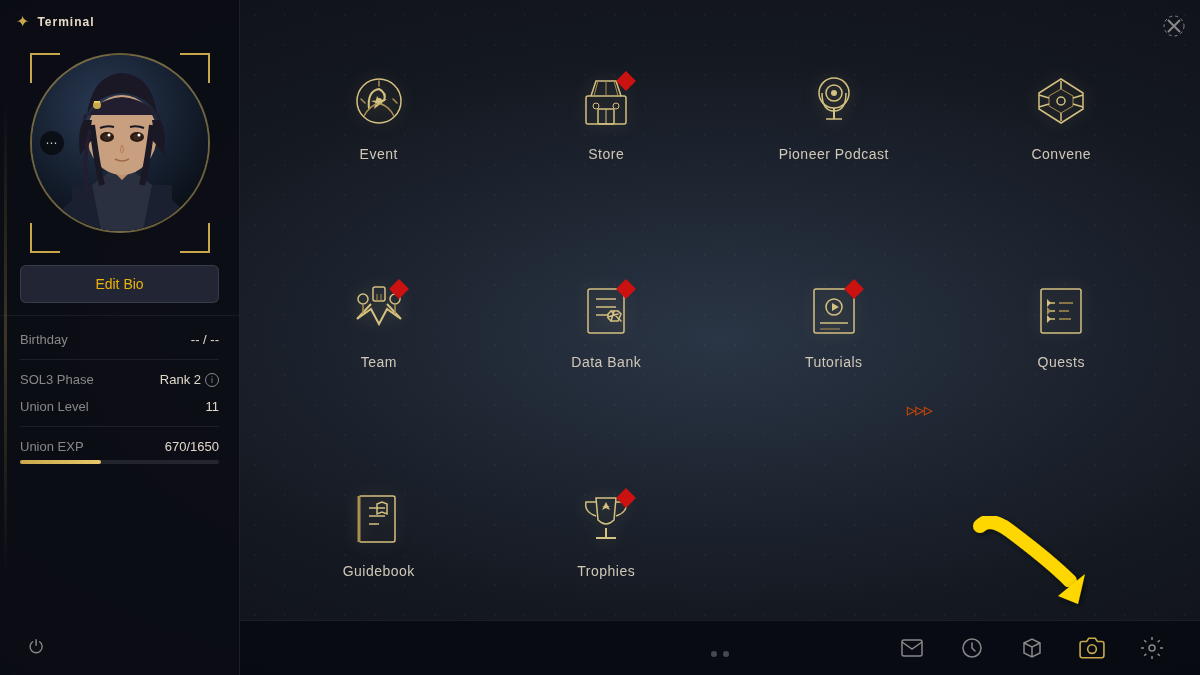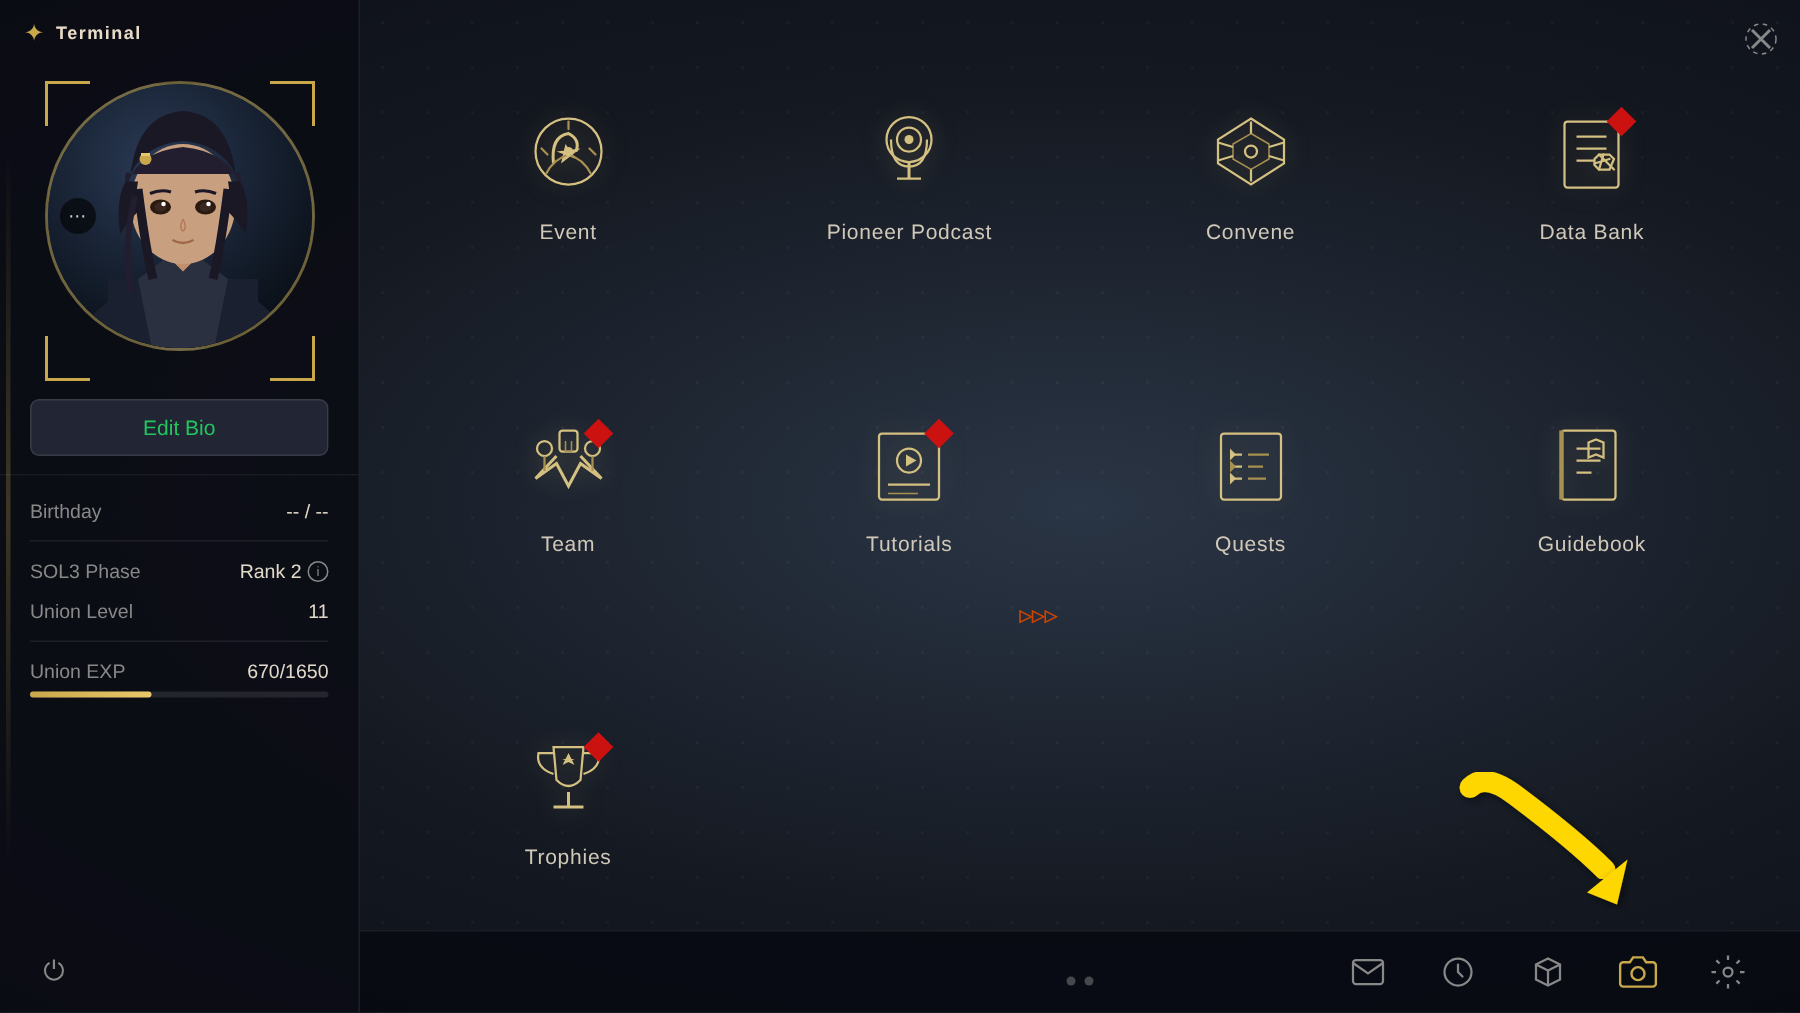--- a/index.html
+++ b/index.html
@@ -107,21 +107,21 @@
     .corner-deco.bl { bottom: 0; left: 0; border-bottom: 2px solid #c8a84b; border-left: 2px solid #c8a84b; }
     .corner-deco.br { bottom: 0; right: 0; border-bottom: 2px solid #c8a84b; border-right: 2px solid #c8a84b; }
 
     
     .edit-bio-btn {
       margin: 12px 20px;
       padding: 10px 16px;
       background: rgba(40,45,60,0.8);
       border: 1px solid rgba(255,255,255,0.1);
       border-radius: 6px;
-      color: #22c55e;
+      color: #eab308;
       cursor: pointer;
       font-size: 14px;
       text-align: center;
     }
 
     
     .stats-area {
       padding: 16px 20px;
       border-top: 1px solid rgba(255,255,255,0.06);
       flex: 1;
@@ -503,20 +503,37 @@
     <path d="M15,45 Q20,35 30,32 Q40,35 45,45" stroke="#a89050" stroke-width="1.5" fill="none"></path>
     <circle cx="30" cy="30" r="3" fill="#d4c080"></circle>
     <path d="M12,28 L16,32 M44,28 L48,32 M30,10 L30,15" stroke="#a89050" stroke-width="1.5" stroke-linecap="round"></path>
   </svg>
           </div>
           <span class="menu-label">Event</span>
         </div>
         <div class="menu-item">
           <div class="menu-icon">
             <svg viewBox="0 0 60 60" fill="none">
+    <rect x="10" y="25" width="40" height="28" rx="2" stroke="#d4c080" stroke-width="1.5" fill="none"></rect>
+    <path d="M15,25 L20,10 L40,10 L45,25" stroke="#d4c080" stroke-width="1.5" fill="none"></path>
+    <path d="M22,10 L18,25 M38,10 L42,25 M30,10 L30,25" stroke="#a89050" stroke-width="1"></path>
+    <rect x="22" y="38" width="16" height="15" rx="1" stroke="#d4c080" stroke-width="1.5" fill="none"></rect>
+    <line x1="30" y1="38" x2="30" y2="53" stroke="#d4c080" stroke-width="1"></line>
+    <circle cx="20" cy="35" r="3" stroke="#d4c080" stroke-width="1"></circle>
+    <circle cx="40" cy="35" r="3" stroke="#d4c080" stroke-width="1"></circle>
+  </svg>
+            <div class="notif">
+              <div class="diamond-red"></div>
+            </div>
+          </div>
+          <span class="menu-label">Store</span>
+        </div>
+        <div class="menu-item">
+          <div class="menu-icon">
+            <svg viewBox="0 0 60 60" fill="none">
     <circle cx="30" cy="22" rx="18" ry="18" stroke="none"></circle>
     <ellipse cx="30" cy="22" rx="15" ry="15" stroke="#d4c080" stroke-width="1.5" fill="none"></ellipse>
     <circle cx="30" cy="22" r="8" stroke="#d4c080" stroke-width="1.5" fill="none"></circle>
     <circle cx="30" cy="22" r="3" fill="#d4c080"></circle>
     <path d="M30,37 L30,48" stroke="#d4c080" stroke-width="2"></path>
     <path d="M18,22 Q18,40 30,40 Q42,40 42,22" stroke="#d4c080" stroke-width="1.5" fill="none"></path>
     <line x1="22" y1="48" x2="38" y2="48" stroke="#d4c080" stroke-width="1.5"></line>
   </svg>
           </div>
           <span class="menu-label">Pioneer Podcast</span>
@@ -528,46 +545,46 @@
     <path d="M30,18 L42,25 L42,35 L30,42 L18,35 L18,25 Z" stroke="#a89050" stroke-width="1" fill="none"></path>
     <circle cx="30" cy="30" r="4" stroke="#d4c080" stroke-width="1.5" fill="none"></circle>
     <path d="M30,10 L30,18 M30,42 L30,50 M8,24 L18,27 M42,33 L52,36 M8,36 L18,33 M42,27 L52,24" stroke="#d4c080" stroke-width="1.5"></path>
   </svg>
           </div>
           <span class="menu-label">Convene</span>
         </div>
         <div class="menu-item">
           <div class="menu-icon">
             <svg viewBox="0 0 60 60" fill="none">
-    <rect x="12" y="10" width="36" height="44" rx="2" stroke="#d4c080" stroke-width="1.5" fill="none"></rect>
-    <path d="M20,20 L40,20 M20,28 L40,28 M20,36 L32,36" stroke="#d4c080" stroke-width="1.5"></path>
-    <path d="M35,32 L45,42 M38,32 L35,42 M42,35 L32,38" stroke="#d4c080" stroke-width="1.5" stroke-linecap="round"></path>
-    <path d="M35,32 L42,32 L45,35 L42,42 L35,42 L32,39 L32,35 Z" stroke="#d4c080" stroke-width="1.5" fill="none"></path>
-  </svg>
-            <div class="notif">
-              <div class="diamond-red"></div>
-            </div>
-          </div>
-          <span class="menu-label">Data Bank</span>
-        </div>
-        <div class="menu-item">
-          <div class="menu-icon">
-            <svg viewBox="0 0 60 60" fill="none">
     <path d="M22,25 L8,40 L22,30 L30,45 L38,30 L52,40 L38,25" stroke="#d4c080" stroke-width="2" fill="none"></path>
     <rect x="24" y="8" width="12" height="14" rx="2" stroke="#d4c080" stroke-width="1.5" fill="none"></rect>
     <path d="M28,15 L28,22 L32,22 L32,15" stroke="#a89050" stroke-width="1"></path>
     <circle cx="14" cy="20" r="5" stroke="#d4c080" stroke-width="1.5" fill="none"></circle>
     <circle cx="46" cy="20" r="5" stroke="#d4c080" stroke-width="1.5" fill="none"></circle>
     <path d="M14,25 L14,35 M46,25 L46,35" stroke="#a89050" stroke-width="1.5"></path>
   </svg>
             <div class="notif">
               <div class="diamond-red"></div>
             </div>
           </div>
           <span class="menu-label">Team</span>
+        </div>
+        <div class="menu-item">
+          <div class="menu-icon">
+            <svg viewBox="0 0 60 60" fill="none">
+    <rect x="12" y="10" width="36" height="44" rx="2" stroke="#d4c080" stroke-width="1.5" fill="none"></rect>
+    <path d="M20,20 L40,20 M20,28 L40,28 M20,36 L32,36" stroke="#d4c080" stroke-width="1.5"></path>
+    <path d="M35,32 L45,42 M38,32 L35,42 M42,35 L32,38" stroke="#d4c080" stroke-width="1.5" stroke-linecap="round"></path>
+    <path d="M35,32 L42,32 L45,35 L42,42 L35,42 L32,39 L32,35 Z" stroke="#d4c080" stroke-width="1.5" fill="none"></path>
+  </svg>
+            <div class="notif">
+              <div class="diamond-red"></div>
+            </div>
+          </div>
+          <span class="menu-label">Data Bank</span>
         </div>
         <div class="menu-item">
           <div style="position: absolute; bottom: 30px; right: 0px; display: flex; align-items: center; color: rgb(204, 68, 0); font-size: 11px; font-weight: bold;">▷▷▷</div>
           <div class="menu-icon">
             <svg viewBox="0 0 60 60" fill="none">
     <rect x="10" y="10" width="40" height="44" rx="2" stroke="#d4c080" stroke-width="1.5" fill="none"></rect>
     <circle cx="30" cy="28" r="8" stroke="#d4c080" stroke-width="1.5" fill="none"></circle>
     <path d="M28,24 L28,32 L35,28 Z" fill="#d4c080"></path>
     <line x1="16" y1="44" x2="44" y2="44" stroke="#d4c080" stroke-width="1.5"></line>
     <line x1="16" y1="50" x2="36" y2="50" stroke="#a89050" stroke-width="1"></line>

